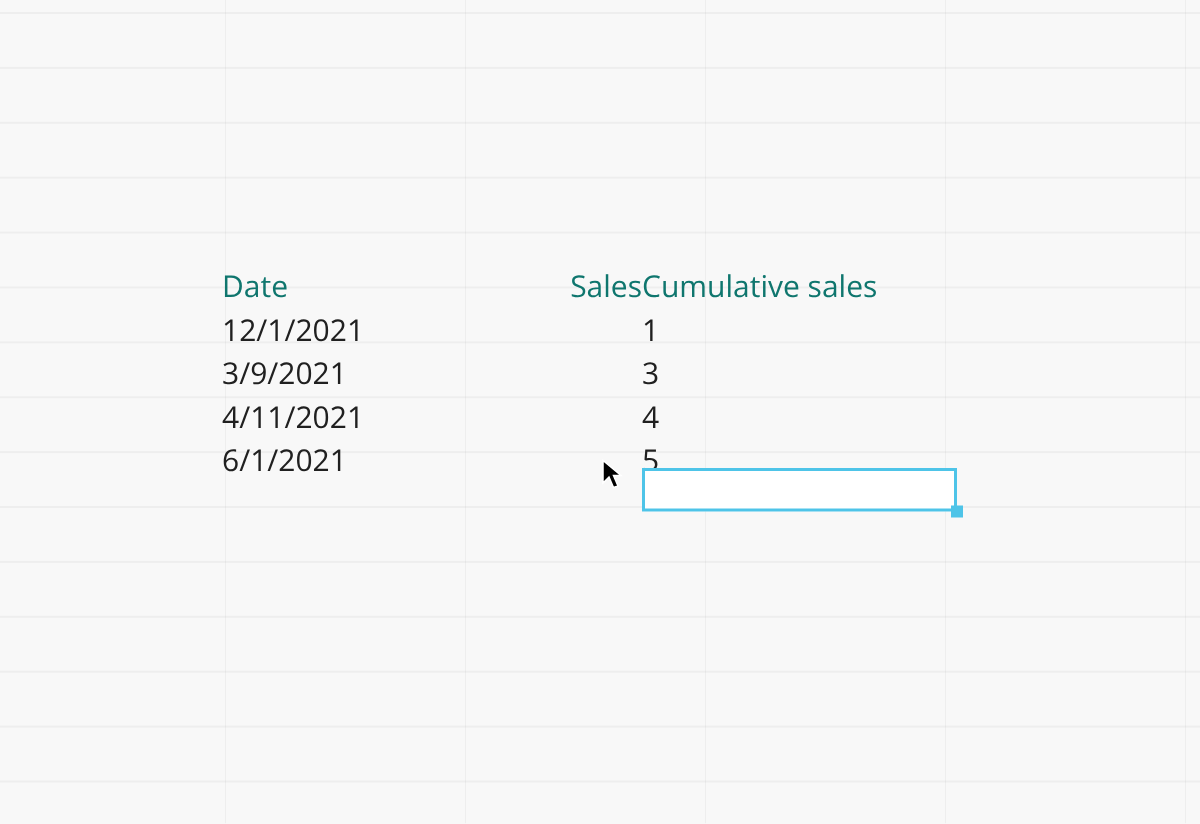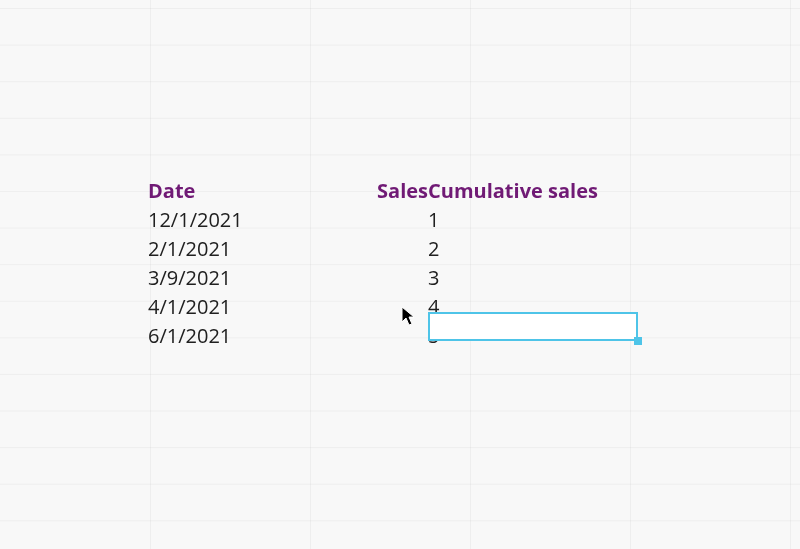--- a/index.html
+++ b/index.html
@@ -33,21 +33,21 @@
     td {
       padding: 0;
       height: 29px;
       vertical-align: middle;
       white-space: nowrap;
     }
     td.col-date { width: 132px; text-align: left; }
     td.col-sales { width: 148px; text-align: right; }
     td.col-cum { width: 210px; text-align: left; margin-left: 20px; }
     td.col-cum.val { text-align: left; padding-left: 0; }
-    .header td { font-weight: 700; color: #701a75; }
+    .header td { font-weight: 400; color: #0f766e; }
     .selected-cell {
       position: absolute;
       border: 2px solid #4ec4e8;
       background: #ffffff;
       width: 210px;
       height: 29px;
       left: 428px;
       top: 312px;
     }
     .fill-handle {
@@ -78,31 +78,26 @@
       <td class="col-date">Date</td>
       <td class="col-sales">Sales</td>
       <td class="col-cum">Cumulative sales</td>
     </tr>
     <tr>
       <td class="col-date">12/1/2021</td>
       <td class="col-sales"></td>
       <td class="col-cum val">1</td>
     </tr>
     <tr>
-      <td class="col-date">2/1/2021</td>
-      <td class="col-sales"></td>
-      <td class="col-cum val">2</td>
-    </tr>
-    <tr>
       <td class="col-date">3/9/2021</td>
       <td class="col-sales"></td>
       <td class="col-cum val">3</td>
     </tr>
     <tr>
-      <td class="col-date">4/1/2021</td>
+      <td class="col-date">4/11/2021</td>
       <td class="col-sales"></td>
       <td class="col-cum val">4</td>
     </tr>
     <tr>
       <td class="col-date">6/1/2021</td>
       <td class="col-sales"></td>
       <td class="col-cum val">5</td>
     </tr>
   </tbody>
     </table>

